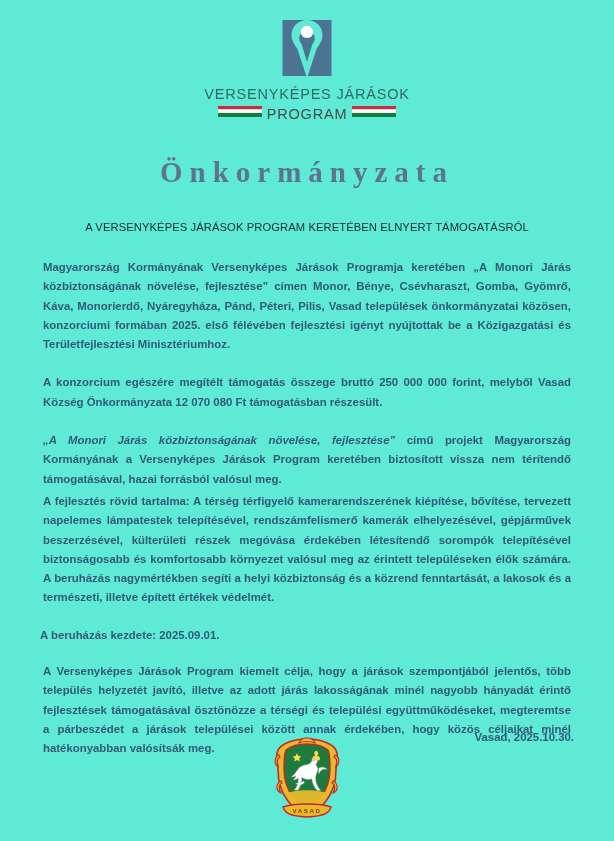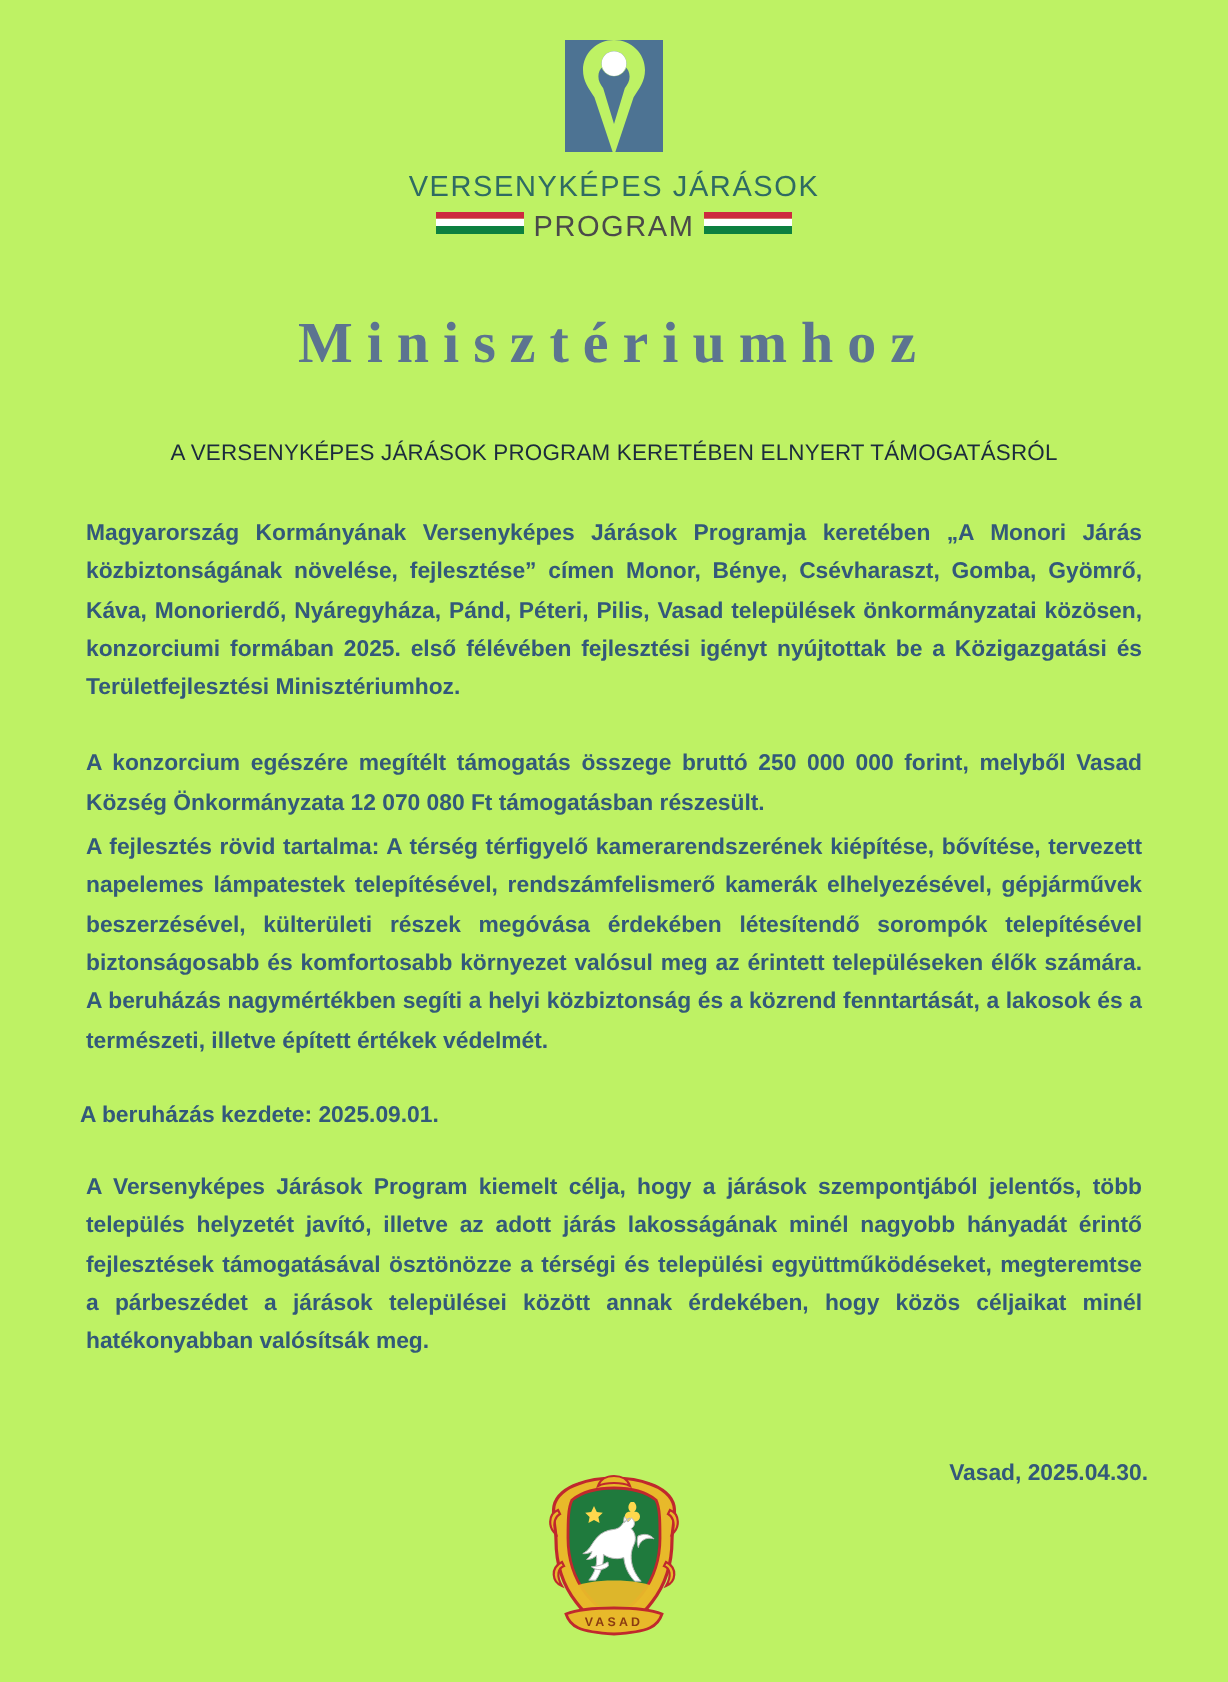--- a/index.html
+++ b/index.html
@@ -13,21 +13,21 @@
     font-family: "Liberation Sans", sans-serif;
     overflow: hidden;
     position: relative;
   }
   .page {
     width: 614px;
     height: 841px;
     box-sizing: border-box;
     padding: 0;
     position: relative;
-    background: #bef264;
+    background: #5eead4;
   }
 
   
   .logo-block {
     padding-top: 18px;
     display: flex;
     flex-direction: column;
     align-items: center;
   }
   .logo-mark {
@@ -188,42 +188,43 @@
         <span class="logo-program">PROGRAM</span>
         <svg class="flag" viewBox="0 0 44 11" aria-hidden="true">
           <rect x="0" y="0" width="44" height="3.4" fill="#cd2a3e"></rect>
           <rect x="0" y="3.4" width="44" height="3.6" fill="#ffffff"></rect>
           <rect x="0" y="7.0" width="44" height="4.0" fill="#0d8040"></rect>
         </svg>
       </div>
     </div>
   </div>
 
-  <div class="doc-title">Minisztériumhoz</div>
+  <div class="doc-title">Önkormányzata</div>
   <div class="doc-subtitle">A VERSENYKÉPES JÁRÁSOK PROGRAM KERETÉBEN ELNYERT TÁMOGATÁSRÓL</div>
 
   <div class="body-wrap">
 
     <p class="para gap-sm">Magyarország Kormányának Versenyképes Járások Programja keretében „A Monori Járás közbiztonságának növelése, fejlesztése” címen Monor, Bénye, Csévharaszt, Gomba, Gyömrő, Káva, Monorierdő, Nyáregyháza, Pánd, Péteri, Pilis, Vasad települések önkormányzatai közösen, konzorciumi formában 2025. első félévében fejlesztési igényt nyújtottak be a Közigazgatási és Területfejlesztési Minisztériumhoz.</p>
 
     <p class="para gap-lg">A konzorcium egészére megítélt támogatás összege bruttó 250 000 000 forint, melyből Vasad Község Önkormányzata 12 070 080 Ft támogatásban részesült.</p>
 
+    <p class="para gap-lg"><span class="italic-title">„A Monori Járás közbiztonságának növelése, fejlesztése”</span><span> című projekt Magyarország Kormányának a Versenyképes Járások Program keretében biztosított vissza nem térítendő támogatásával, hazai forrásból valósul meg.</span></p>
 
     <p class="para gap-sm">A fejlesztés rövid tartalma: A térség térfigyelő kamerarendszerének kiépítése, bővítése, tervezett napelemes lámpatestek telepítésével, rendszámfelismerő kamerák elhelyezésével, gépjárművek beszerzésével, külterületi részek megóvása érdekében létesítendő sorompók telepítésével biztonságosabb és komfortosabb környezet valósul meg az érintett településeken élők számára. A beruházás nagymértékben segíti a helyi közbiztonság és a közrend fenntartását, a lakosok és a természeti, illetve épített értékek védelmét.</p>
 
     <div class="dates-block">
       <div class="dline">A beruházás kezdete: 2025.09.01.</div>
     </div>
 
     <p class="para gap-md">A Versenyképes Járások Program kiemelt célja, hogy a járások szempontjából jelentős, több település helyzetét javító, illetve az adott járás lakosságának minél nagyobb hányadát érintő fejlesztések támogatásával ösztönözze a térségi és települési együttműködéseket, megteremtse a párbeszédet a járások települései között annak érdekében, hogy közös céljaikat minél hatékonyabban valósítsák meg.</p>
   </div>
 
   <div class="footer">
 
-    <div class="footer-date">Vasad, 2025.04.30.</div>
+    <div class="footer-date">Vasad, 2025.10.30.</div>
 
     <div class="crest-holder">
       <svg class="crest" viewBox="0 0 68 84" aria-hidden="true">
 
         <path d="M34 2
                  C41 2 47 3 52 5
                  C58 7 63 11 64 16
                  C65 22 63 27 63 33
                  C63 44 60 55 53 64
                  C47 72 40 77 34 79

